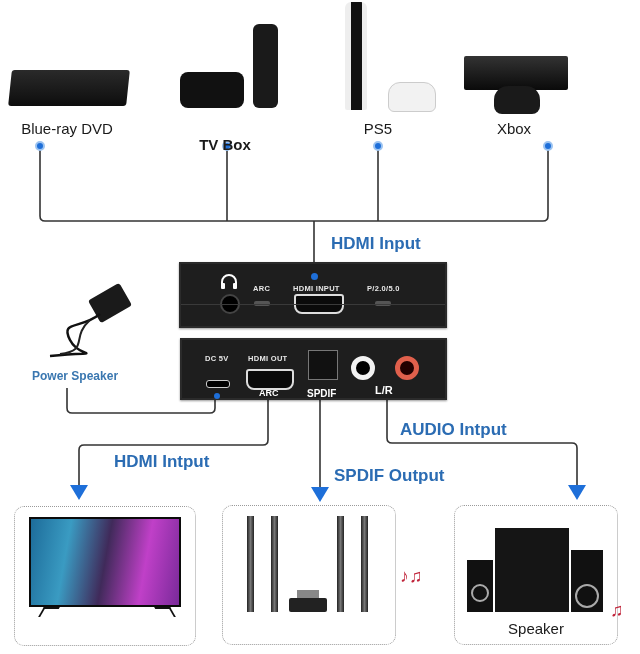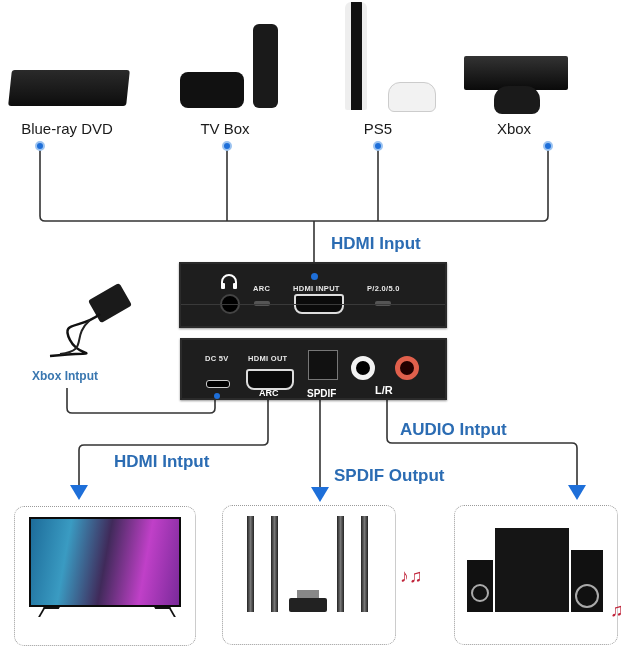--- a/index.html
+++ b/index.html
@@ -46,21 +46,21 @@
 
 <div class="abs" style="left:8px;top:68px;width:122px;height:40px;">
   <div style="position:absolute;left:2px;top:2px;width:118px;height:36px;background:linear-gradient(#2a2a2a,#0d0d0d);border-radius:3px;transform:skewX(-6deg);"></div>
 </div>
 <div class="src-label" style="left:-3px;top:120px;">Blue-ray DVD</div>
 
 <div class="abs" style="left:178px;top:22px;width:104px;height:86px;">
   <div style="position:absolute;left:2px;top:50px;width:64px;height:36px;background:#111;border-radius:8px;"></div>
   <div style="position:absolute;left:75px;top:2px;width:25px;height:84px;background:#1a1a1a;border-radius:6px;"></div>
 </div>
-<div class="src-label" style="left:155px;top:120px;">TV Box</div>
+<div class="src-label" style="left:155px;top:136px;font-weight:bold;">TV Box</div>
 
 <div class="abs" style="left:340px;top:2px;width:100px;height:110px;">
   <div style="position:absolute;left:5px;top:0;width:22px;height:108px;background:linear-gradient(90deg,#eee 0 25%,#111 25% 75%,#eee 75%);border-radius:6px 6px 2px 2px;"></div>
   <div style="position:absolute;left:48px;top:80px;width:46px;height:28px;background:#f2f2f2;border:1px solid #ccc;border-radius:12px 12px 6px 6px;"></div>
 </div>
 <div class="src-label" style="left:308px;top:120px;">PS5</div>
 
 <div class="abs" style="left:462px;top:54px;width:110px;height:60px;">
   <div style="position:absolute;left:2px;top:2px;width:104px;height:34px;background:linear-gradient(#333,#0a0a0a);border-radius:2px;"></div>
   <div style="position:absolute;left:32px;top:32px;width:46px;height:28px;background:#1a1a1a;border-radius:14px 14px 8px 8px;"></div>
@@ -86,21 +86,21 @@
   <div class="abs" style="left:0;right:0;top:40px;height:1px;background:#3a3a3a;"></div>
 </div>
 
 <div class="abs" style="left:40px;top:282px;width:100px;height:80px;">
   <div style="position:absolute;left:52px;top:8px;width:36px;height:26px;background:#1a1a1a;transform:rotate(-30deg);border-radius:3px;"></div>
   <svg class="abs" style="left:0;top:28px;" width="90" height="52" viewBox="0 0 90 52">
     <path d="M60 4 C40 20, 20 10, 30 30 S 70 40, 10 46" fill="none" stroke="#111" stroke-width="2.5"></path>
     <path d="M50 10 C30 28, 50 40, 20 44" fill="none" stroke="#222" stroke-width="2"></path>
   </svg>
 </div>
-<div class="blue-label" style="left:32px;top:369px;font-size:12px;color:#3a77b0;">Xbox Intput</div>
+<div class="blue-label" style="left:32px;top:369px;font-size:12px;color:#3a77b0;">Power Speaker</div>
 
 <div class="dev-panel" style="left:180px;top:338px;width:263px;height:58px;">
   <span class="port-lbl" style="left:23px;top:14px;">DC 5V</span>
   <div class="abs" style="left:24px;top:40px;width:22px;height:6px;border:1.5px solid #ccc;border-radius:3px;background:#000;"></div>
   <div class="abs" style="left:32px;top:53px;width:6px;height:6px;border-radius:50%;background:#1e6fd9;"></div>
   <span class="port-lbl" style="left:66px;top:14px;">HDMI OUT</span>
   <div class="abs" style="left:64px;top:29px;width:44px;height:17px;background:#0a0a0a;border:2px solid #ddd;border-radius:3px 3px 8px 8px;"></div>
   <span class="port-lbl-big" style="left:77px;top:48px;font-size:9px;">ARC</span>
   <div class="abs" style="left:126px;top:10px;width:28px;height:28px;background:#111;border:1.5px solid #777;"></div>
   <span class="port-lbl-big" style="left:125px;top:48px;font-size:10px;">SPDIF</span>
@@ -133,16 +133,17 @@
 </div>
 
 <div class="out-box" style="left:454px;top:505px;width:162px;height:138px;">
   <div style="position:absolute;left:0;top:0;width:162px;height:110px;">
     <div style="position:absolute;left:12px;top:54px;width:26px;height:52px;background:#111;"></div>
     <div style="position:absolute;left:40px;top:22px;width:74px;height:84px;background:#151515;"></div>
     <div style="position:absolute;left:116px;top:44px;width:32px;height:62px;background:#111;"></div>
     <div style="position:absolute;left:16px;top:78px;width:18px;height:18px;border-radius:50%;border:2px solid #aaa;box-sizing:border-box;"></div>
     <div style="position:absolute;left:120px;top:78px;width:24px;height:24px;border-radius:50%;border:2px solid #aaa;box-sizing:border-box;"></div>
   </div>
+  <div class="out-label" style="top:114px;">Speaker</div>
 </div>
 
 <div class="abs" style="left:400px;top:566px;width:50px;height:40px;color:#c0243a;font-size:18px;">♪♫</div>
 <div class="abs" style="left:610px;top:600px;width:30px;height:50px;color:#c0243a;font-size:18px;">♫</div>
 
 </body></html>

